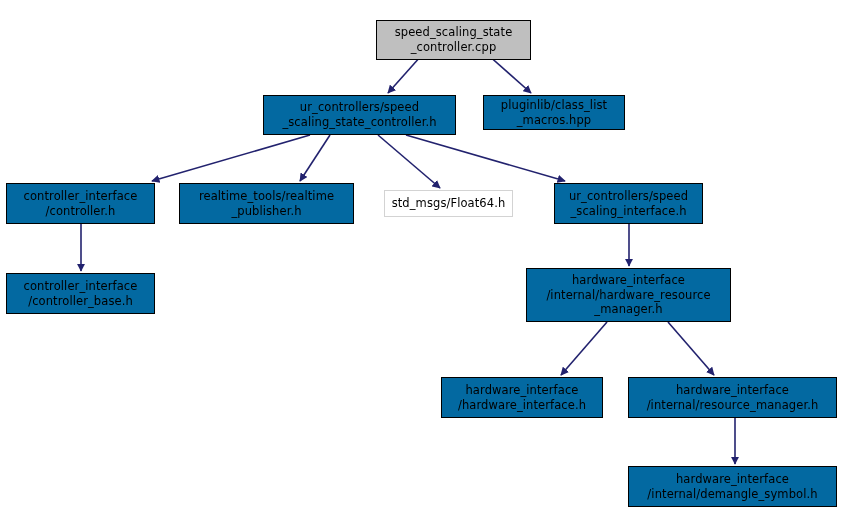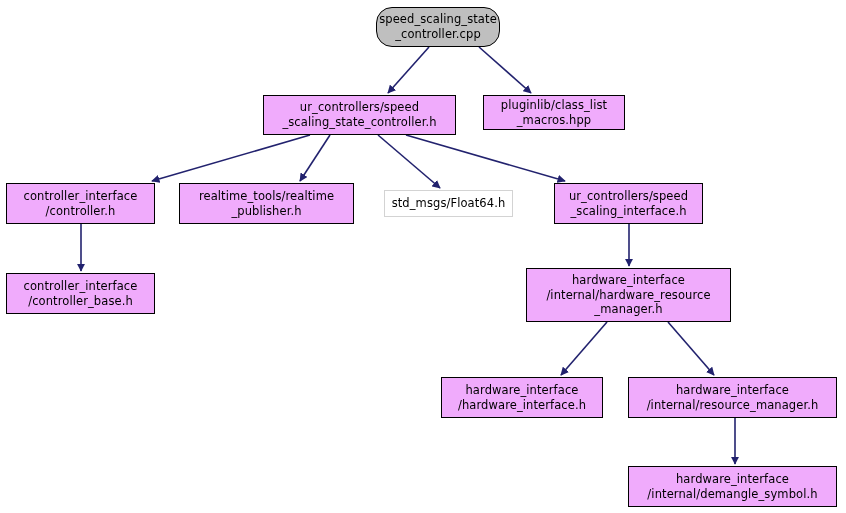--- a/index.html
+++ b/index.html
@@ -23,21 +23,21 @@
     height: 513px;
     pointer-events: none;
   }
   .node {
     position: absolute;
     box-sizing: border-box;
     display: flex;
     align-items: center;
     justify-content: center;
     text-align: center;
-    background: #f0abfc;
+    background: #0369a1;
     border: 1px solid #000000;
     color: #000000;
     font-size: 11.5px;
     line-height: 1.28;
     letter-spacing: 0.1px;
     white-space: pre;
     z-index: 2;
   }
   .node.root {
     background: #bfbfbf;
@@ -73,21 +73,21 @@
         <line x1="406" y1="135" x2="565" y2="181" stroke="#22226e" stroke-width="1.6" marker-end="url(#arrowhead)"></line>
         <line x1="81" y1="224" x2="81" y2="271" stroke="#22226e" stroke-width="1.6" marker-end="url(#arrowhead)"></line>
         <line x1="629" y1="224" x2="629" y2="266" stroke="#22226e" stroke-width="1.6" marker-end="url(#arrowhead)"></line>
         <line x1="607" y1="322" x2="561" y2="375" stroke="#22226e" stroke-width="1.6" marker-end="url(#arrowhead)"></line>
         <line x1="668" y1="322" x2="714" y2="375" stroke="#22226e" stroke-width="1.6" marker-end="url(#arrowhead)"></line>
         <line x1="735" y1="418" x2="735" y2="464" stroke="#22226e" stroke-width="1.6" marker-end="url(#arrowhead)"></line>
       </g>
   </svg>
 
   <div id="nodes-group">
-      <div class="node root" style="left: 376px; top: 7px; width: 124px; height: 40px; border-radius: 16px;"><span class="node-label">speed_scaling_state
+      <div class="node root" style="left: 376px; top: 20px; width: 155px; height: 40px;"><span class="node-label">speed_scaling_state
 _controller.cpp</span></div>
       <div class="node" style="left: 263px; top: 95px; width: 193px; height: 40px;"><span class="node-label">ur_controllers/speed
 _scaling_state_controller.h</span></div>
       <div class="node" style="left: 483px; top: 95px; width: 142px; height: 35px;"><span class="node-label">pluginlib/class_list
 _macros.hpp</span></div>
       <div class="node" style="left: 6px; top: 183px; width: 149px; height: 41px;"><span class="node-label">controller_interface
 /controller.h</span></div>
       <div class="node" style="left: 179px; top: 183px; width: 175px; height: 41px;"><span class="node-label">realtime_tools/realtime
 _publisher.h</span></div>
       <div class="node external" style="left: 384px; top: 190px; width: 129px; height: 27px;"><span class="node-label">std_msgs/Float64.h</span></div>

